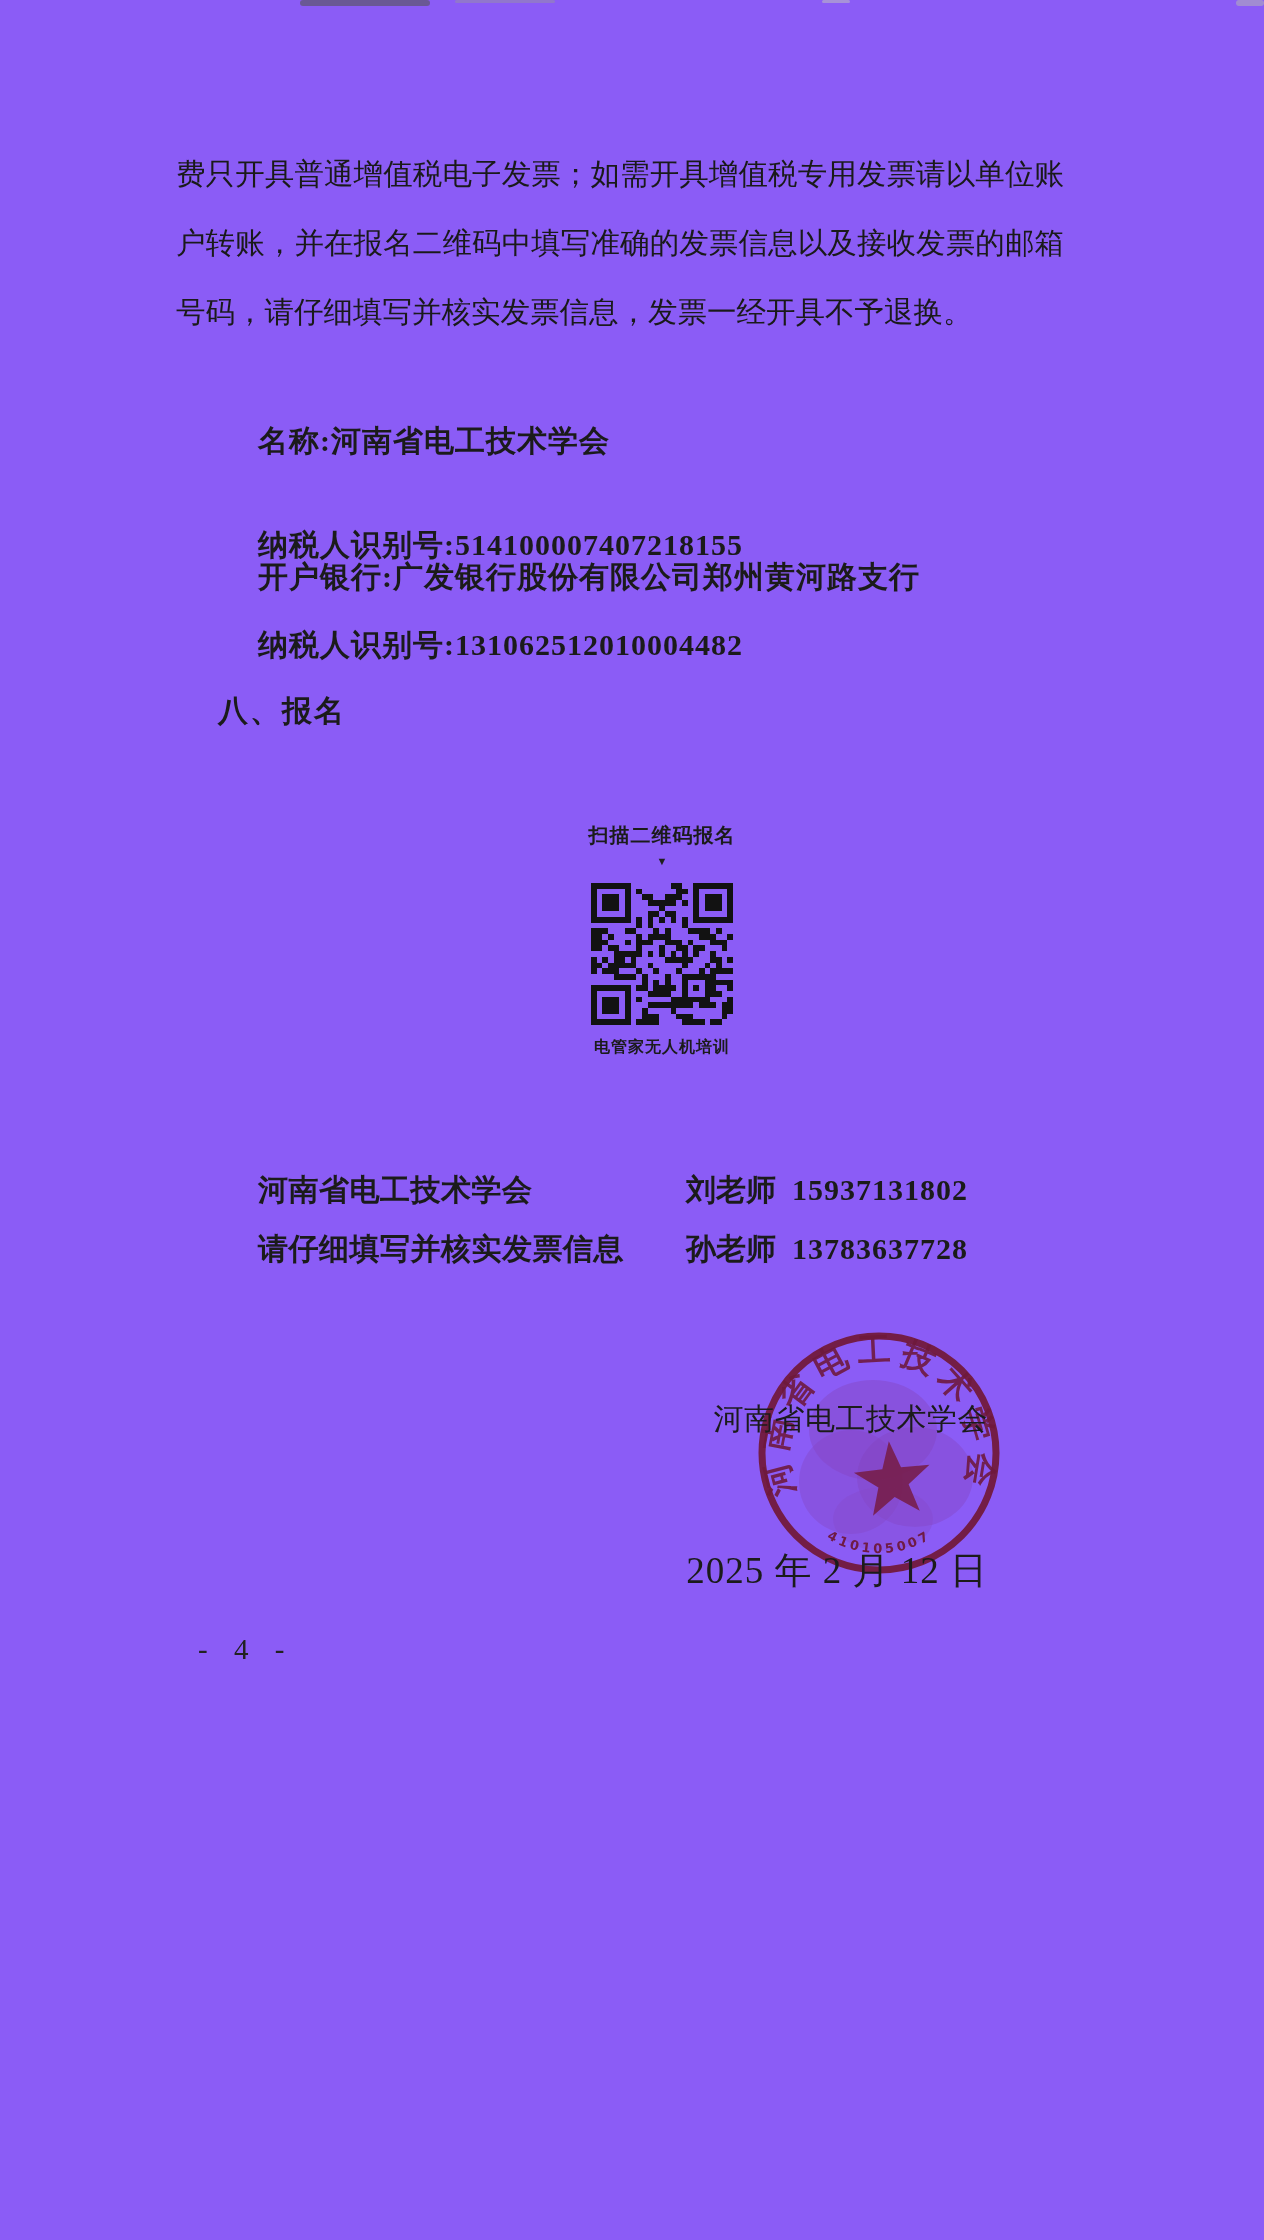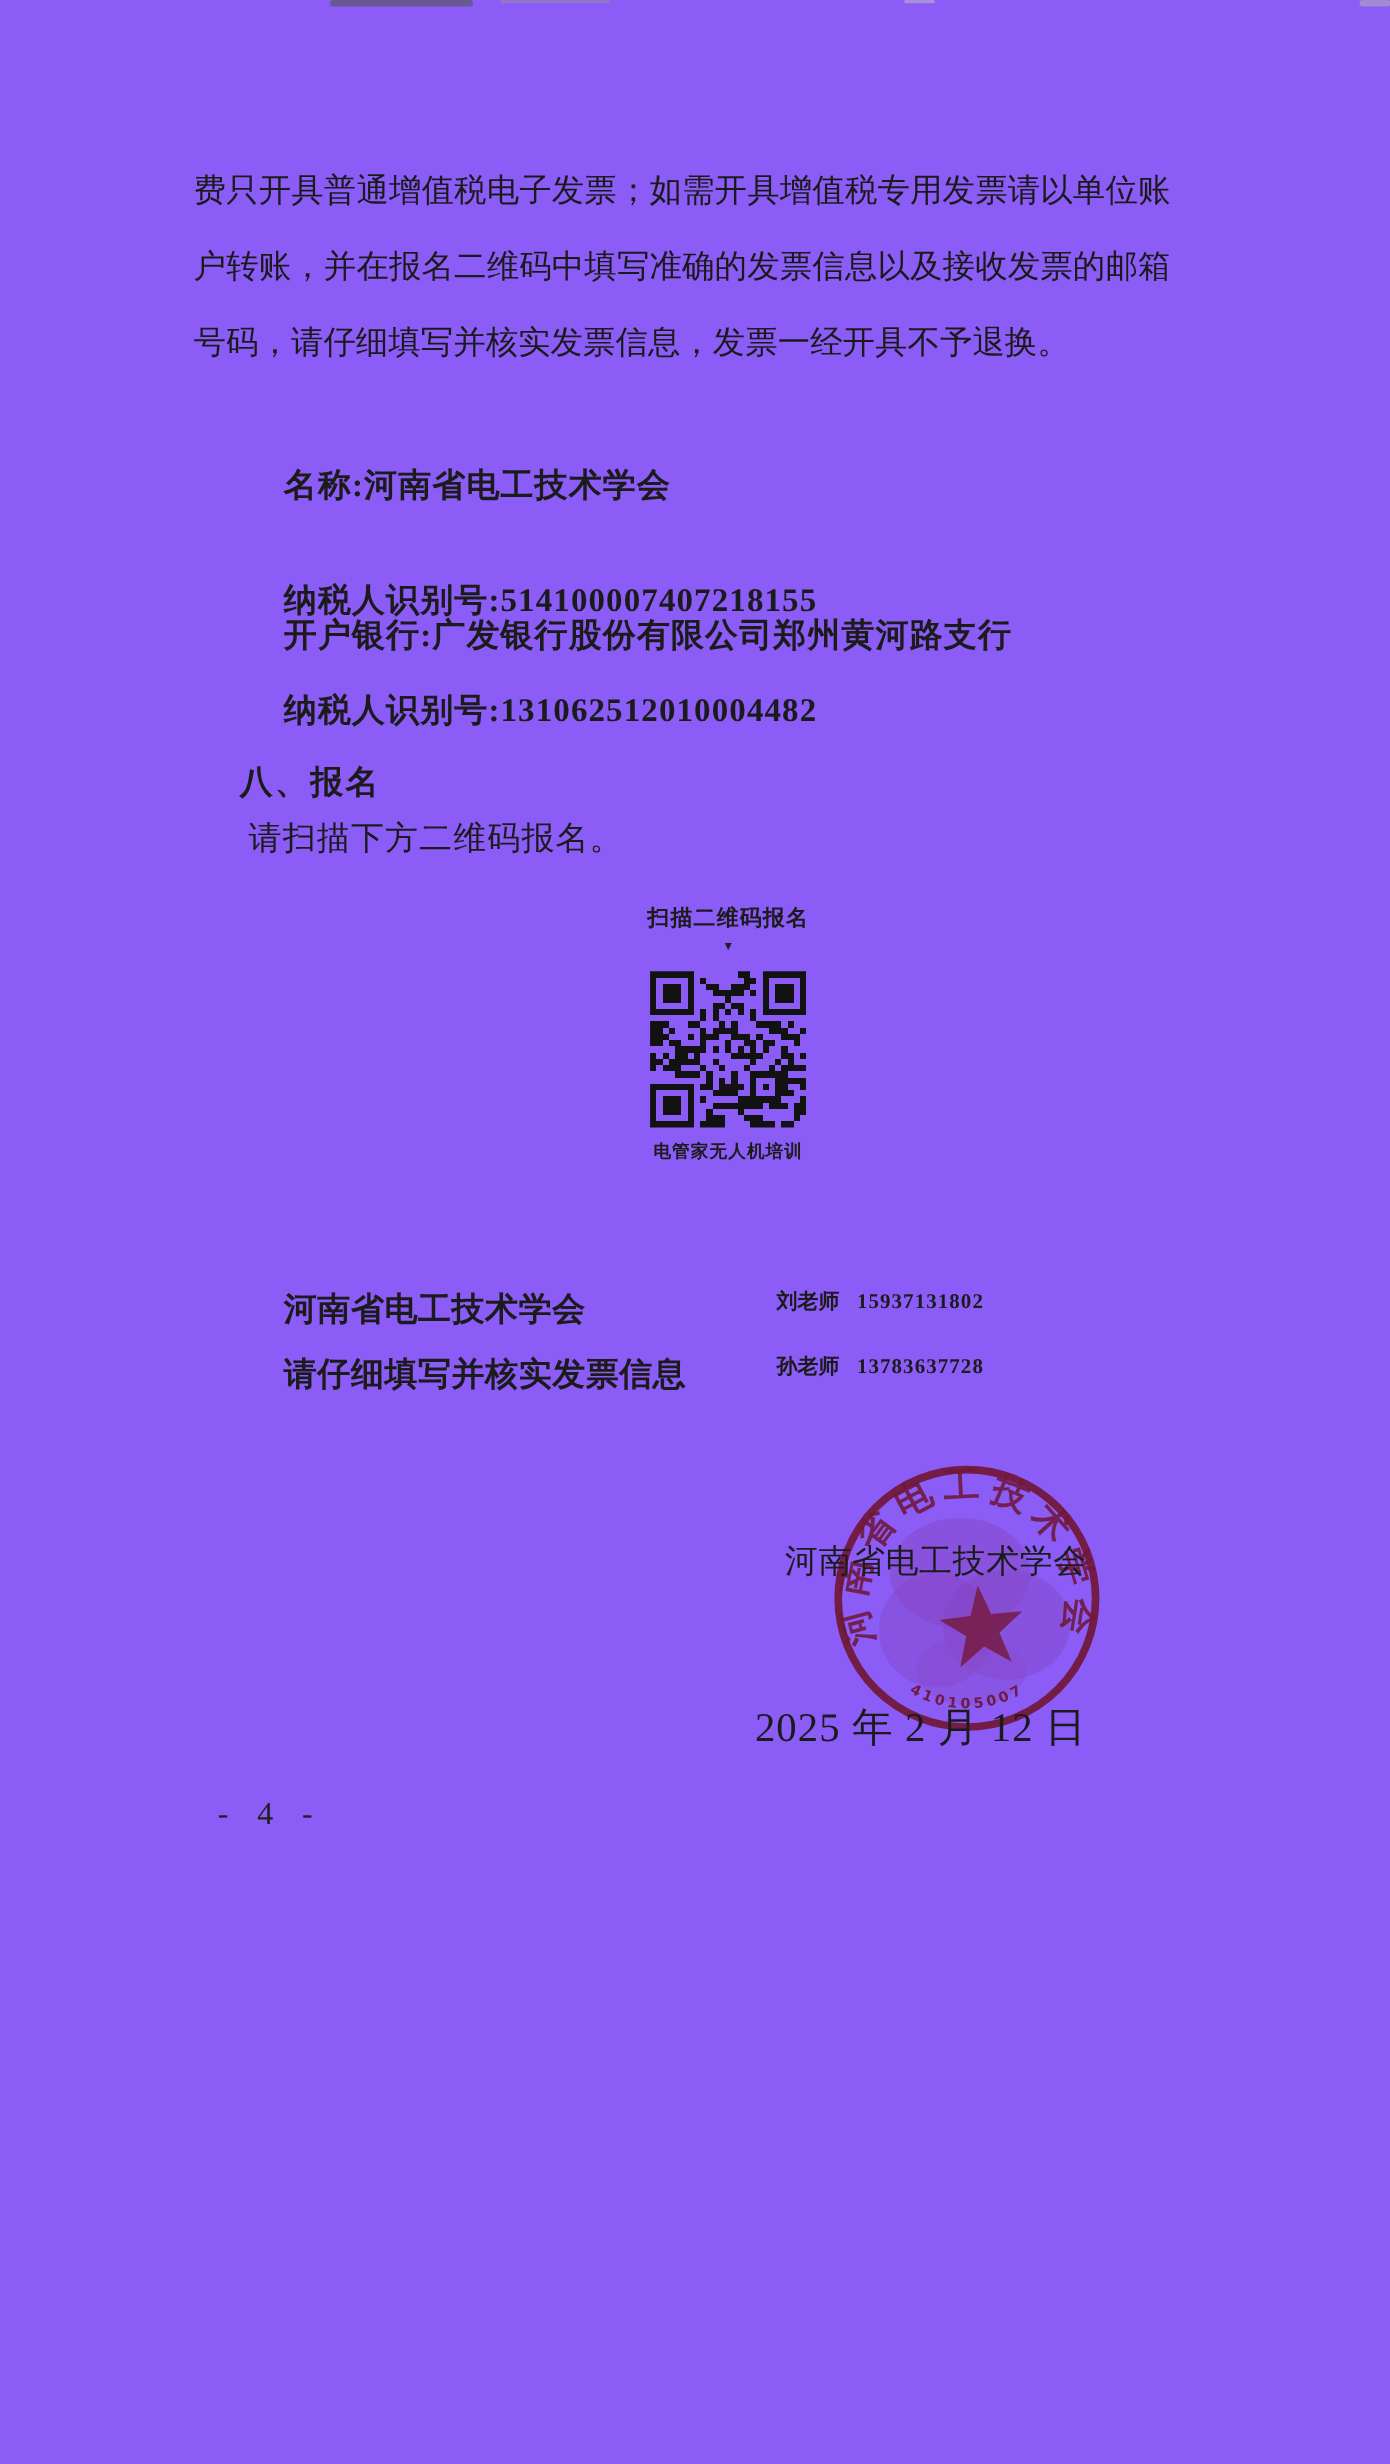--- a/index.html
+++ b/index.html
@@ -33,21 +33,21 @@
   .instruction { position:absolute; left:226px; top:742px; font-size:30px; letter-spacing:1px; }
 
   .qr-block { position:absolute; left:558px; top:822px; width:208px;
     display:flex; flex-direction:column; align-items:center;justify-content:flex-end; }
   .qr-label { font-size:20px; font-weight:700; letter-spacing:1px; line-height:26px; }
   .qr-arrow { font-size:11px; line-height:14px; margin-top:6px; color:#1f1f1f; }
   .qr-svg { margin-top:15px; width:142px; height:142px; }
   .qr-caption { font-size:16px; font-weight:700; letter-spacing:1px; margin-top:12px; }
 
   .contact-org { position:absolute; left:258px; font-size:30px; font-weight:700; white-space:nowrap; letter-spacing:0.5px; }
-  .contact-ref { position:absolute; left:686px; font-size:19px; font-weight:700; white-space:nowrap;margin-left:20px; }
+  .contact-ref { position:absolute; left:686px; font-size:30px; font-weight:700; white-space:nowrap; }
   .r1 { top:1170px; } .r2 { top:1229px; }
   .phone { margin-left:16px; letter-spacing:1px; }
 
   .sig-org { position:absolute; right:276px; top:1399px; font-size:30px; white-space:nowrap; z-index:3; letter-spacing:0.5px; }
   .sig-date { position:absolute; right:276px; top:1546px; font-size:37px; white-space:nowrap; z-index:3; letter-spacing:1px; }
 
   .seal-wrap { position:absolute; left:753px; top:1327px; width:252px; height:252px;
     z-index:2; mix-blend-mode:multiply; }
   .ring-text { font-size:33px; font-weight:700; fill:#c9423d; opacity:.88;
     font-family:"Liberation Serif","DejaVu Serif",serif; }
@@ -74,21 +74,20 @@
   </div>
 
   <div>
     <div class="bank-line b1">名称:河南省电工技术学会</div>
     <div class="bank-line b2">纳税人识别号:514100007407218155</div>
     <div class="bank-line b3">开户银行:广发银行股份有限公司郑州黄河路支行</div>
     <div class="bank-line b4">纳税人识别号:131062512010004482</div>
   </div>
 
   <div class="heading">八、报名</div>
-  <div class="instruction">请扫描下方二维码报名。</div>
 
   <div class="qr-block">
     <div class="qr-label">扫描二维码报名</div>
     <div class="qr-arrow">▼</div>
     <svg id="qr-svg" class="qr-svg" viewBox="0 0 142 142" shape-rendering="crispEdges">
         <rect x="0.00" y="0.00" width="5.68" height="5.68" fill="#121212"></rect>
         <rect x="5.68" y="0.00" width="5.68" height="5.68" fill="#121212"></rect>
         <rect x="11.36" y="0.00" width="5.68" height="5.68" fill="#121212"></rect>
         <rect x="17.04" y="0.00" width="5.68" height="5.68" fill="#121212"></rect>
         <rect x="22.72" y="0.00" width="5.68" height="5.68" fill="#121212"></rect>

